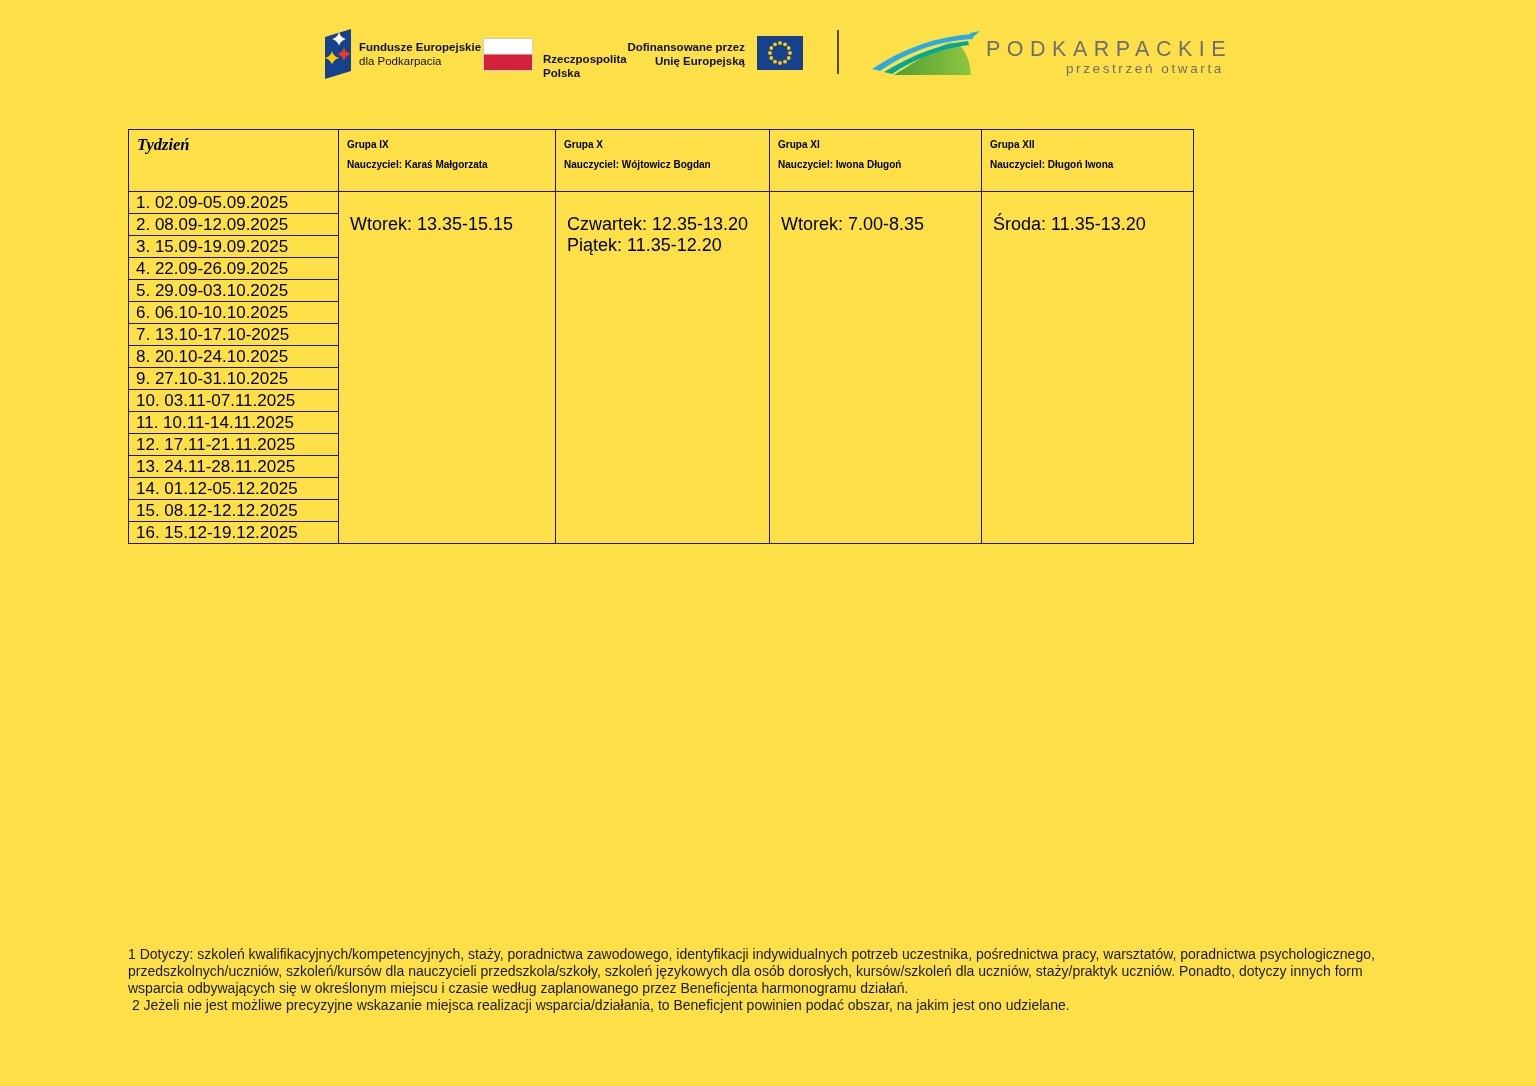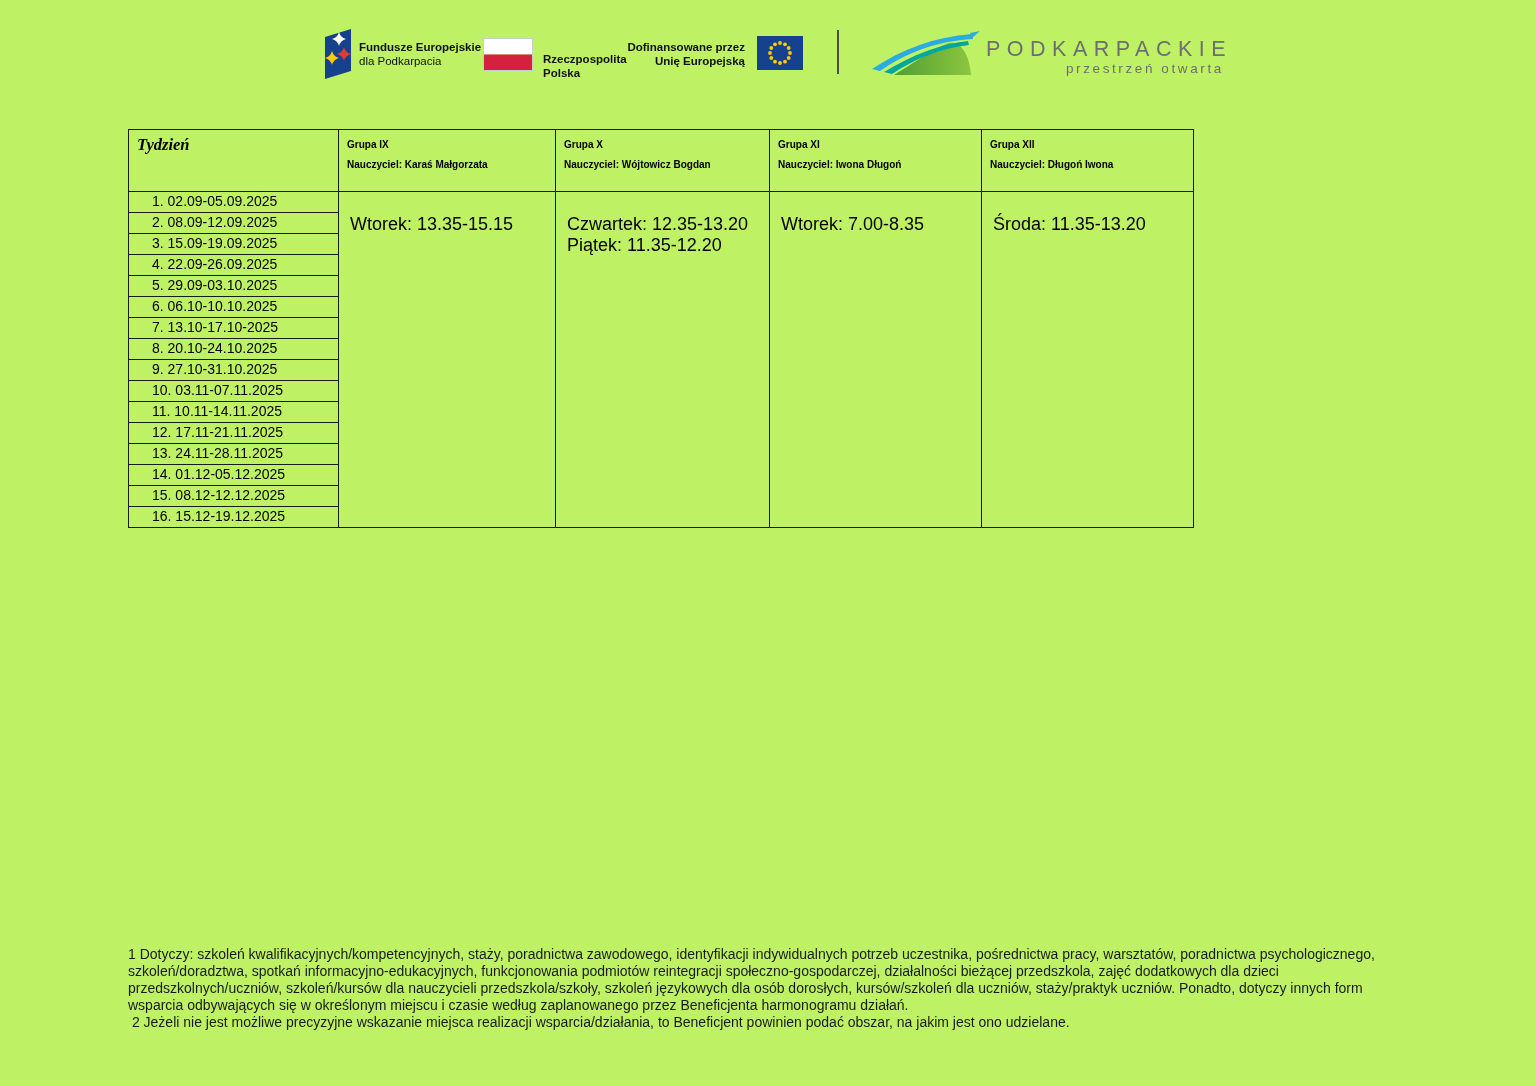--- a/index.html
+++ b/index.html
@@ -1,16 +1,16 @@
 <!DOCTYPE html>
 <html><head>
 <meta charset="utf-8">
 <style>
   html,body{margin:0;padding:0;background:#fff;}
-  #page{position:relative;width:1536px;height:1086px;background:#bef264;overflow:hidden;
+  #page{position:relative;width:1536px;height:1086px;background:#fde047;overflow:hidden;
         font-family:"Liberation Sans",sans-serif;color:#000;}
 
   
   .hdr-item{position:absolute;}
   .logo-text{font-size:11.5px;line-height:14px;color:#111;}
   .logo-text .b{font-weight:700;}
   #fe-flag{left:322px;top:28px;}
   #fe-text{left:359px;top:40px;}
   #pl-flag{left:483px;top:38px;}
   #pl-text{left:543px;top:52px;font-weight:600;}
@@ -20,21 +20,21 @@
   #pk-graphic{left:872px;top:31px;}
   #pk-title{left:986px;top:37px;font-size:21.5px;letter-spacing:6.5px;font-weight:500;color:#6d6e71;white-space:nowrap;}
   #pk-sub{left:1028px;top:61px;font-size:13.5px;letter-spacing:2.6px;color:#6d6e71;white-space:nowrap;margin-left:38px;}
 
   
   #schedule{position:absolute;left:128px;top:129px;border-collapse:collapse;table-layout:fixed;}
   #schedule th,#schedule td{border:1px solid #1a1a1a;vertical-align:top;box-sizing:border-box;}
   #schedule th{text-align:left;padding:5px 8px;height:62px;}
   .th-week{font-family:"Liberation Serif",serif;font-size:16.5px;font-weight:700;font-style:italic;}
   .th-group{font-family:"Liberation Sans",sans-serif;font-size:10px;font-weight:700;line-height:20px;}
-  .week-cell{font-size:14px;padding:1px 0 0 23px;height:21px;white-space:nowrap;}
+  .week-cell{font-size:17px;padding:1px 0 0 7px;height:21px;white-space:nowrap;}
   .sched-cell{padding:22px 6px 0 11px;font-size:18px;line-height:21px;}
   .sched-line{white-space:nowrap;}
 
   
   #footnotes{position:absolute;left:128px;top:946px;width:1300px;font-size:14px;
              line-height:17px;color:#1a1a1a;}
   .fn-line{white-space:pre-wrap;}
 </style>
 </head>
 <body>
@@ -199,19 +199,18 @@
           <td class="week-cell">15. 08.12-12.12.2025</td>
         </tr>
       <tr>
           <td class="week-cell">16. 15.12-19.12.2025</td>
         </tr>
     </tbody>
   </table>
 
   <div id="footnotes">
     <div class="fn-line">1 Dotyczy: szkoleń kwalifikacyjnych/kompetencyjnych, staży, poradnictwa zawodowego, identyfikacji indywidualnych potrzeb uczestnika, pośrednictwa pracy, warsztatów, poradnictwa psychologicznego,</div>
-    <div class="fn-line">szkoleń/doradztwa, spotkań informacyjno-edukacyjnych, funkcjonowania podmiotów reintegracji społeczno-gospodarczej, działalności bieżącej przedszkola, zajęć dodatkowych dla dzieci</div>
     <div class="fn-line">przedszkolnych/uczniów, szkoleń/kursów dla nauczycieli przedszkola/szkoły, szkoleń językowych dla osób dorosłych, kursów/szkoleń dla uczniów, staży/praktyk uczniów. Ponadto, dotyczy innych form</div>
     <div class="fn-line">wsparcia odbywających się w określonym miejscu i czasie według zaplanowanego przez Beneficjenta harmonogramu działań.</div>
     <div class="fn-line"> 2 Jeżeli nie jest możliwe precyzyjne wskazanie miejsca realizacji wsparcia/działania, to Beneficjent powinien podać obszar, na jakim jest ono udzielane.</div>
   </div>
 
 </div>
 
 </body></html>

